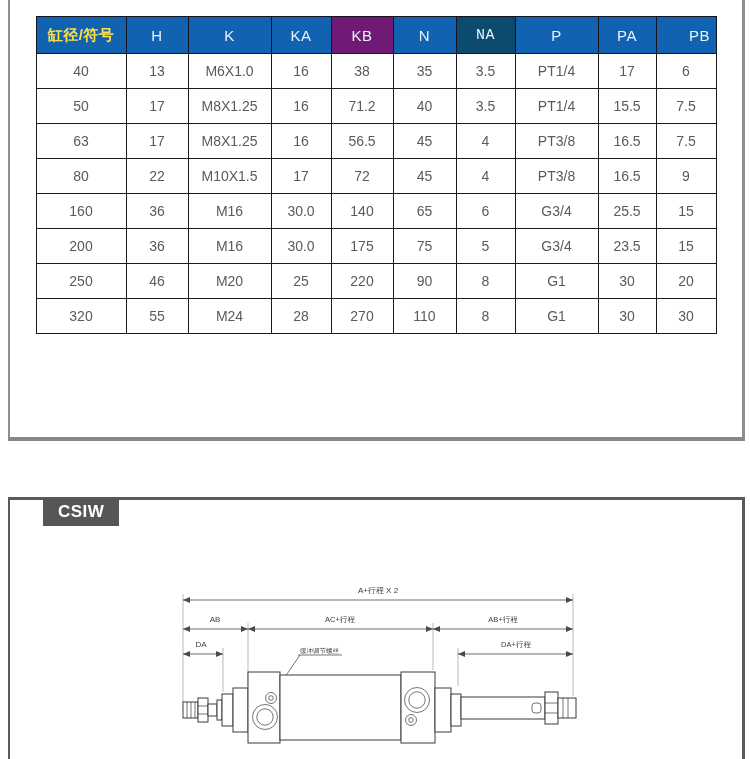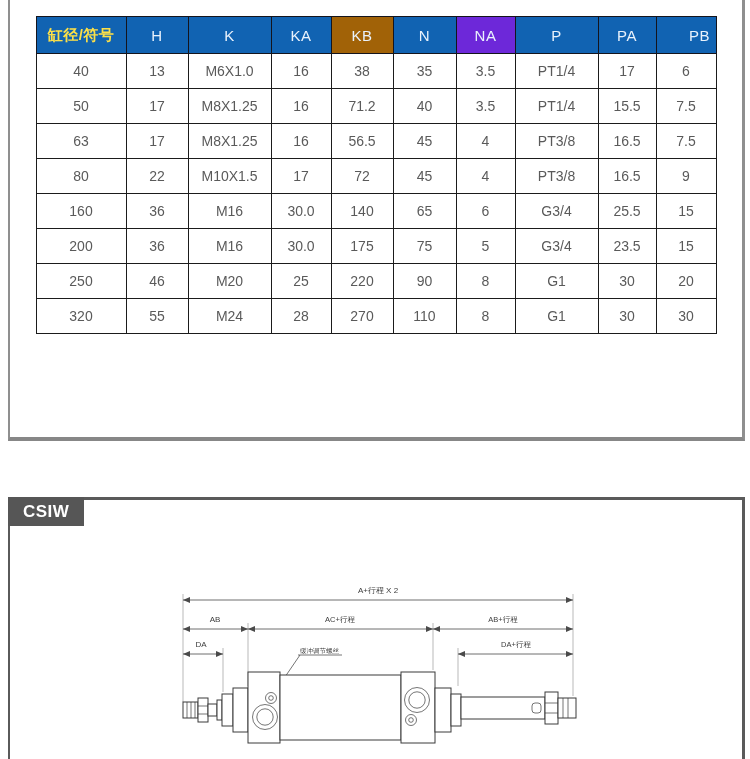--- a/index.html
+++ b/index.html
@@ -57,23 +57,23 @@
         <col style="width:83px">
         <col style="width:58px">
       <col style="width:60px">
     </colgroup>
     <thead>
       <tr id="spec-head-row">
           <th style="background: rgb(17, 99, 178);">缸径/符号</th>
           <th style="background: rgb(17, 99, 178);">H</th>
           <th style="background: rgb(17, 99, 178);">K</th>
           <th style="background: rgb(17, 99, 178);">KA</th>
-          <th style="background: #a16207;">KB</th>
+          <th style="background: #701a75;">KB</th>
           <th style="background: rgb(17, 99, 178);">N</th>
-          <th style="background: #6d28d9;">NA</th>
+          <th style="background: #0c4a6e; font-family: Liberation Mono, monospace;">NA</th>
           <th style="background: rgb(17, 99, 178);">P</th>
           <th style="background: rgb(17, 99, 178); text-align: center;">PA</th>
           <th style="background: rgb(17, 99, 178); padding-left: 28px;">PB</th>
         </tr>
     </thead>
     <tbody id="spec-body">
         <tr>
           <td>40</td>
           <td>13</td>
           <td>M6X1.0</td>
@@ -167,21 +167,21 @@
           <td>8</td>
           <td>G1</td>
           <td>30</td>
           <td>30</td>
         </tr>
       </tbody>
   </table>
 </div>
 
 <div class="panel2">
-  <div class="csiw-tab" style="background: rgb(86, 86, 86);">CSIW</div>
+  <div class="csiw-tab" style="background: rgb(86, 86, 86); margin-left: 35px;">CSIW</div>
 
   <div class="drawing-wrap">
     <svg width="420" height="186" viewBox="0 0 420 186">
       <defs>
         <marker id="arrE" markerUnits="userSpaceOnUse" markerWidth="8" markerHeight="6" refX="7" refY="3" orient="auto">
           <path d="M0,0 L7,3 L0,6 z" fill="#4a4a4a"></path>
         </marker>
         <marker id="arrS" markerUnits="userSpaceOnUse" markerWidth="8" markerHeight="6" refX="1" refY="3" orient="auto">
           <path d="M8,0 L1,3 L8,6 z" fill="#4a4a4a"></path>
         </marker>

